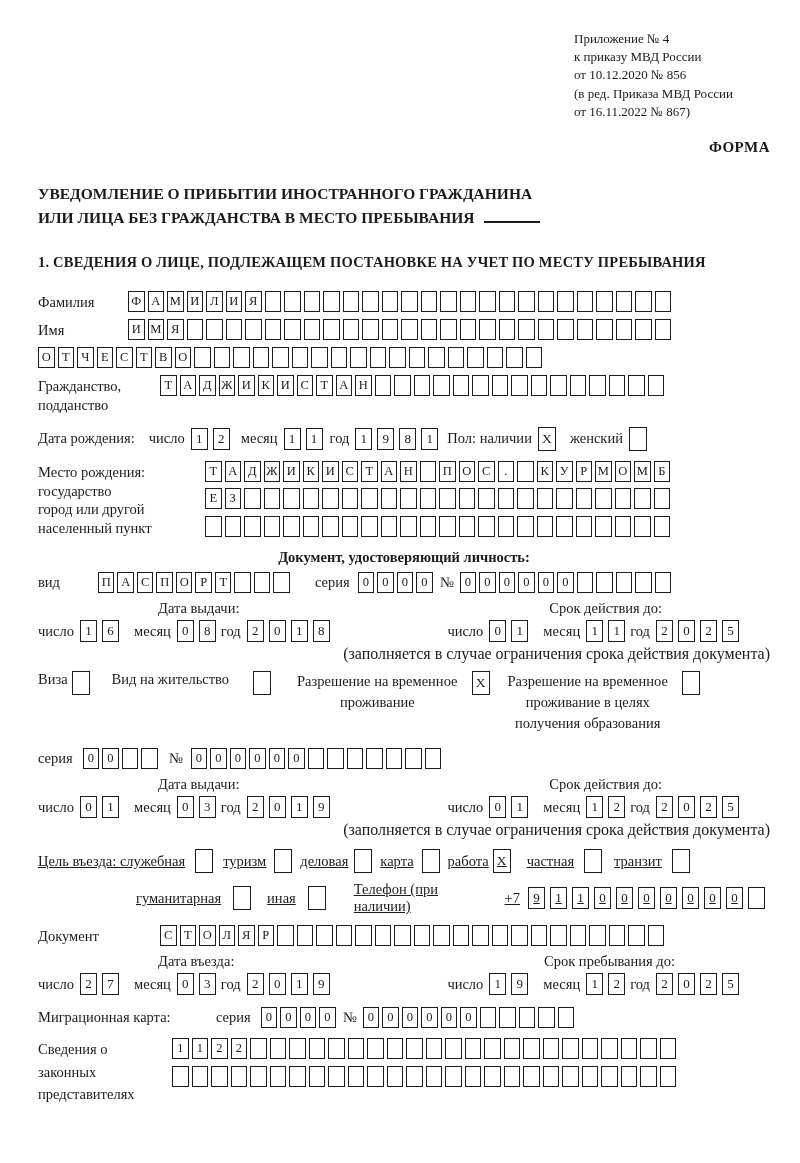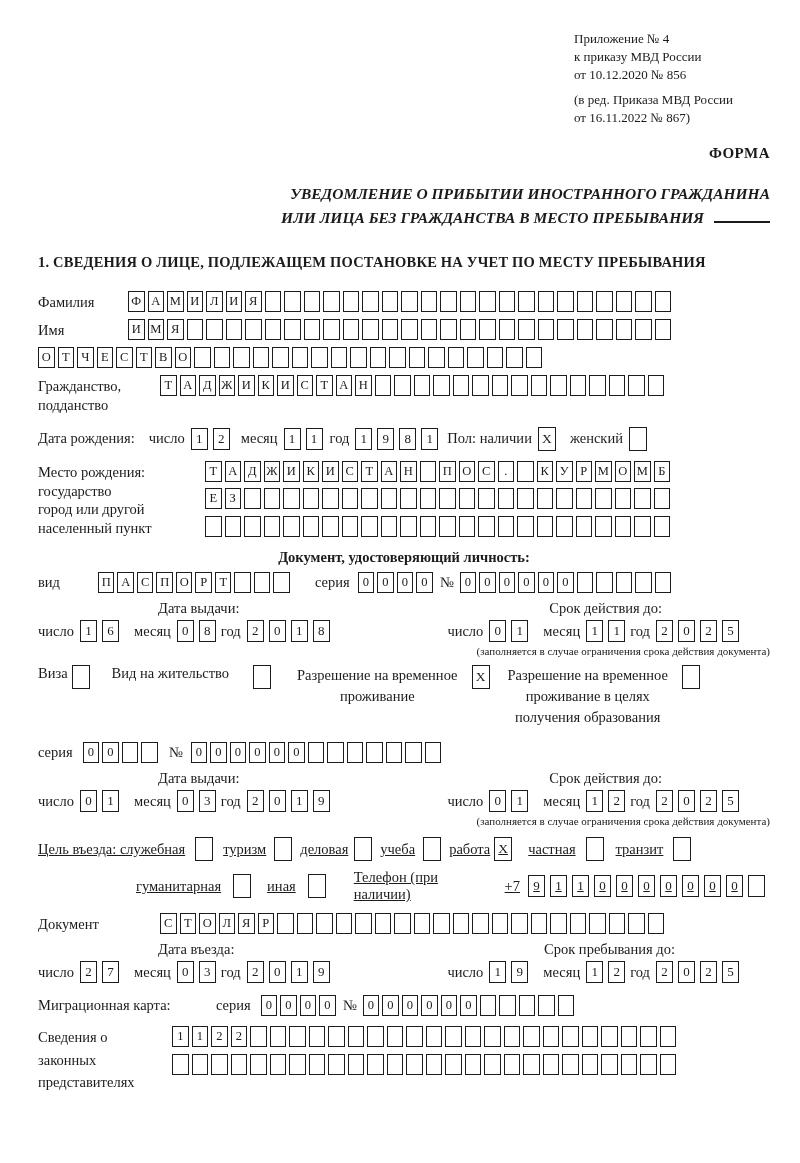--- a/index.html
+++ b/index.html
@@ -6,25 +6,25 @@
   html,body { background:#ffffff; }
   body {
     width:800px; height:1163px; overflow:hidden;
     font-family:"Liberation Serif","DejaVu Serif",serif;
     color:#1b1b1b; font-size:14.5px;
   }
   .page { padding:30px 30px 0 38px; width:800px; }
 
   
   .hdr-block { width:190px; margin-left:auto; margin-right:6px; font-size:13px; line-height:1.4; }
-  .hdr-block .grp2 { margin-top:6px; }
+  .hdr-block .grp2 { }
   .forma { text-align:right; font-weight:bold; font-size:15px; margin-top:18px; letter-spacing:.5px; }
 
   
-  .title { text-align:right; font-weight:bold; font-size:15.5px; line-height:1.55; margin-top:20px;font-style:italic; }
+  .title { text-align:left; font-weight:bold; font-size:15.5px; line-height:1.55; margin-top:26px; }
   .title-underline { display:inline-block; width:56px; border-bottom:2px solid #1b1b1b; margin-left:10px; }
   .sect-head { font-weight:bold; font-size:14.5px; margin-top:24px; letter-spacing:.2px; }
 
   
   .row { display:flex; align-items:flex-start; margin-bottom:7px; }
   .lbl { flex:0 0 auto; line-height:1.3; padding-top:2px; }
   .cells { display:flex; flex-wrap:nowrap; }
   .cell {
     flex:0 0 auto; width:16.5px; height:21px; border:1.7px solid #1c1c1c;
     margin-right:3px; display:flex; align-items:center; justify-content:center;
@@ -41,21 +41,21 @@
     font-size:13.5px; vertical-align:middle;
   }
   .stack { display:flex; flex-direction:column; }
   .stack .cells { margin-bottom:6.5px; }
 
   
   .dualhead { display:flex; margin-top:4px; margin-bottom:3px; }
   .dualrow { display:flex; align-items:center; }
   .dg { display:flex; align-items:center; }
   .dg .w { margin-right:6px; }
-  .note { text-align:right; font-size:11px; margin-top:3px; }
+  .note { text-align:right; font-size:16px; margin-top:3px; }
 
   .center-bold { text-align:center; font-weight:bold; margin:6px 0 6px 0; }
 
   
   .permits { display:flex; align-items:flex-start; margin-top:8px; }
   .permit-label-center { text-align:center; line-height:1.45; }
 
   
   .purpose-row { display:flex; align-items:center; flex-wrap:nowrap;text-decoration:underline; }
 </style>
@@ -508,21 +508,21 @@
   </div>
   <div class="note">(заполняется в случае ограничения срока действия документа)</div>
 
   <div class="purpose-row" style="margin-top:10px">
     <span>Цель въезда: служебная</span>
     <span class="chk" style="margin-left:10px"></span>
     <span style="margin-left:10px">туризм</span>
     <span class="chk" style="margin-left:8px"></span>
     <span style="margin-left:8px">деловая</span>
     <span class="chk" style="margin-left:6px"></span>
-    <span style="margin-left:8px">учеба</span>
+    <span style="margin-left:8px">карта</span>
     <span class="chk" style="margin-left:8px"></span>
     <span style="margin-left:8px">работа</span>
     <span class="chk" style="margin-left:4px">X</span>
     <span style="margin-left:16px">частная</span>
     <span class="chk" style="margin-left:10px"></span>
     <span style="margin-left:12px">транзит</span>
     <span class="chk" style="margin-left:10px"></span>
   </div>
 
   <div class="purpose-row" style="margin-top:8px">

